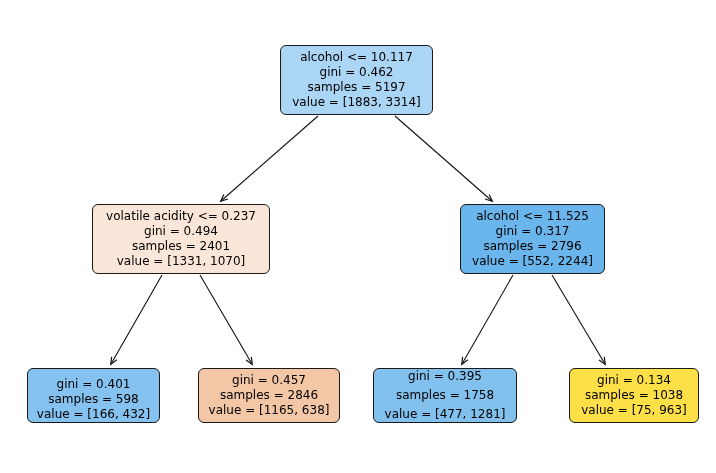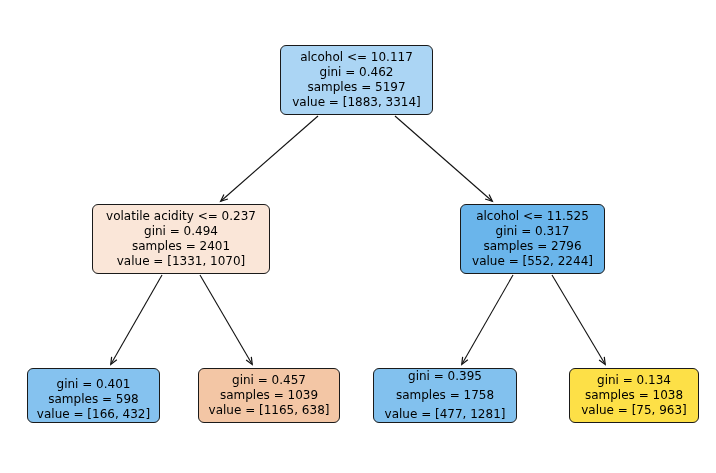--- a/index.html
+++ b/index.html
@@ -91,21 +91,21 @@
   </div>
 
   <div class="node node-leaf1" style="background: rgb(133, 194, 239);">
     <div>gini = 0.401</div>
     <div>samples = 598</div>
     <div>value = [166, 432]</div>
   </div>
 
   <div class="node node-leaf2" style="background: rgb(243, 198, 165); border-radius: 6px;">
     <div>gini = 0.457</div>
-    <div>samples = 1039</div>
+    <div>samples = 2846</div>
     <div>value = [1165, 638]</div>
   </div>
 
   <div class="node node-leaf3" style="background: rgb(130, 193, 238);">
     <div>gini = 0.395</div>
     <div>samples = 1758</div>
     <div>value = [477, 1281]</div>
   </div>
 
   <div class="node node-leaf4" style="background: #fde047; margin-left: 11px;">

